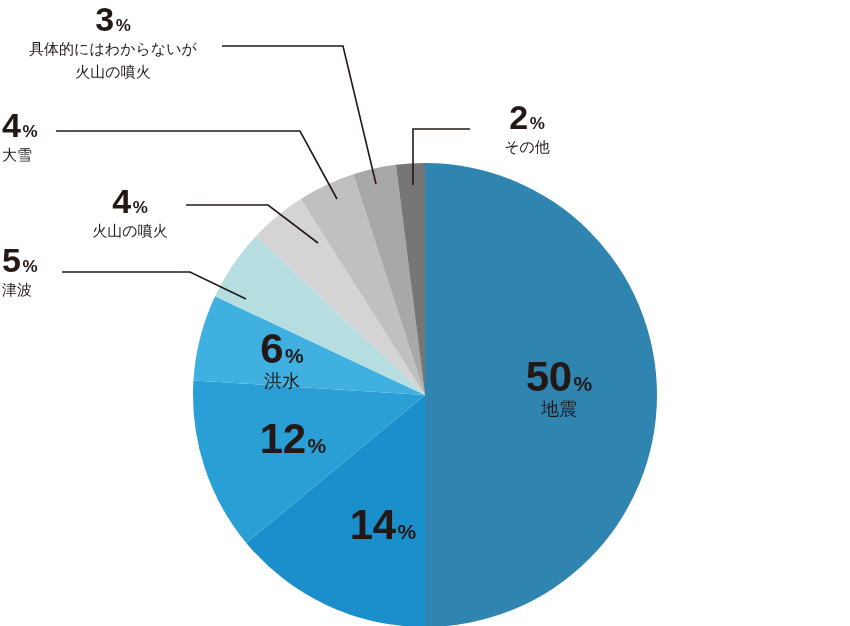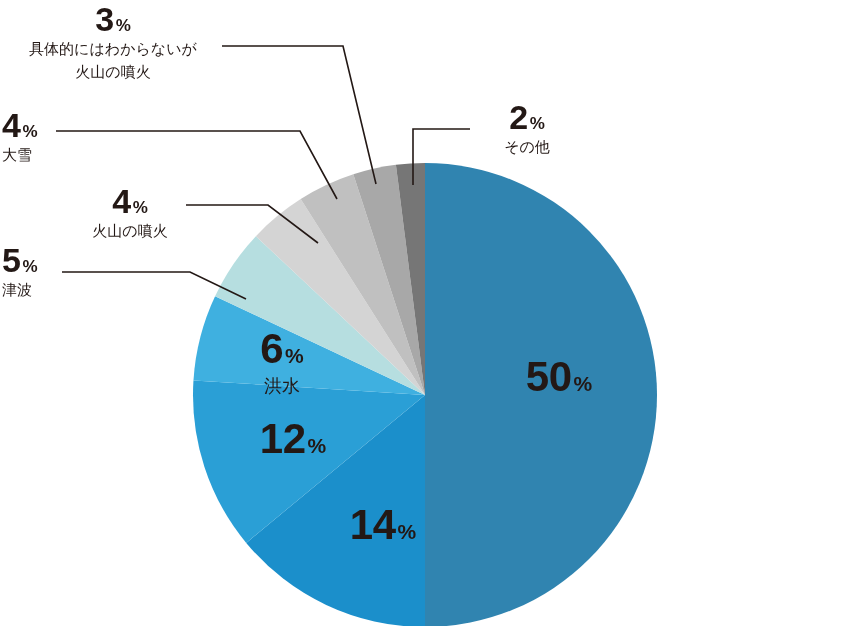--- a/index.html
+++ b/index.html
@@ -30,21 +30,21 @@
   .lbl .name {
     font-weight:normal;
     color:#231815;
     line-height:1.25;
   }
   .numrow { display:flex; align-items:baseline; }
 
   
   .inner .pct { font-size:42px; }
   .inner .sym { font-size:21px; margin-left:2px; }
-  .inner .name { font-size:18px; margin-top:5px; }
+  .inner .name { font-size:18px; }
   .inner { text-align:center; }
   .inner .numrow { justify-content:center; }
 
   
   .outer .pct { font-size:34px; }
   .outer .sym { font-size:17px; margin-left:2px; }
   .outer .name { font-size:15px; margin-top:4px; }
 
   
   #label-jishin   { left:489px; top:356px; width:140px; }
@@ -92,20 +92,21 @@
 
       <path d="M 470 129 L 413 129 L 413 185"></path>
     </g>
   </svg>
 
   <div class="lbl inner" id="label-jishin">
     <div class="numrow">
       <span class="pct">50</span>
       <span class="sym">%</span>
     </div>
+    <div class="name">地震</div>
   </div>
 
   <div class="lbl inner" id="label-ooame">
     <div class="numrow">
       <span class="pct">14</span>
       <span class="sym">%</span>
     </div>
   </div>
 
   <div class="lbl inner" id="label-taifu">

